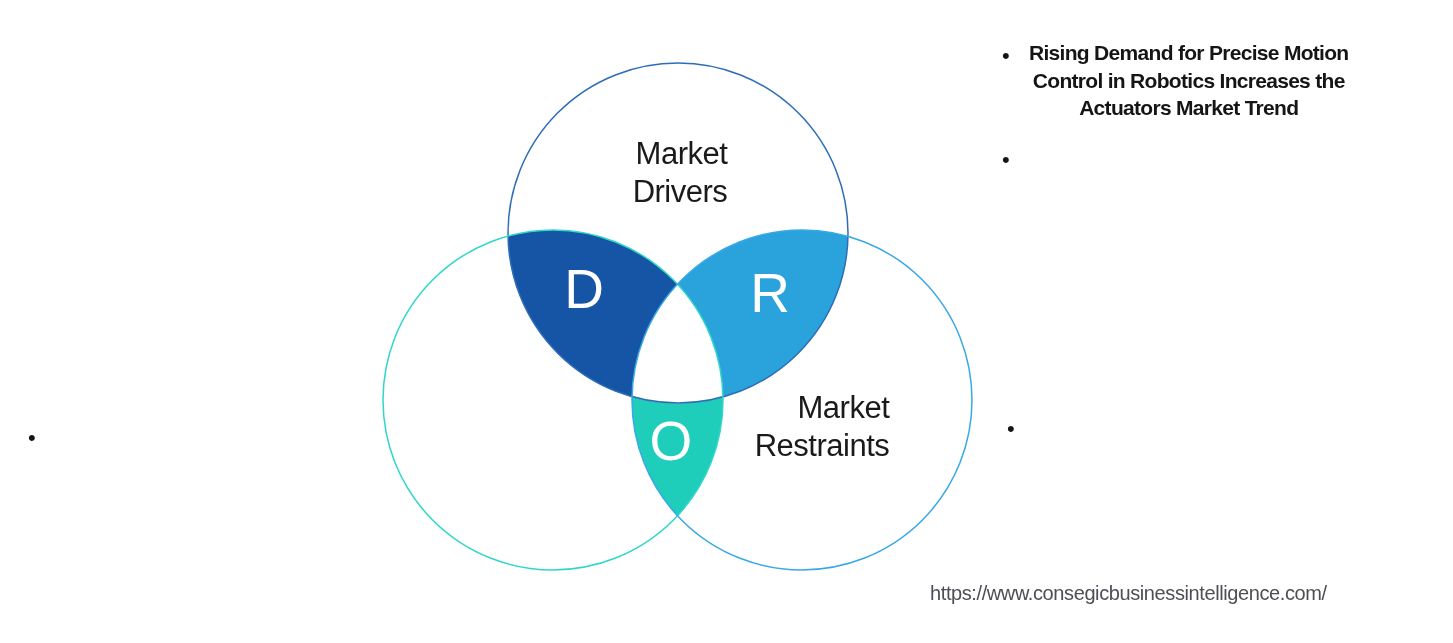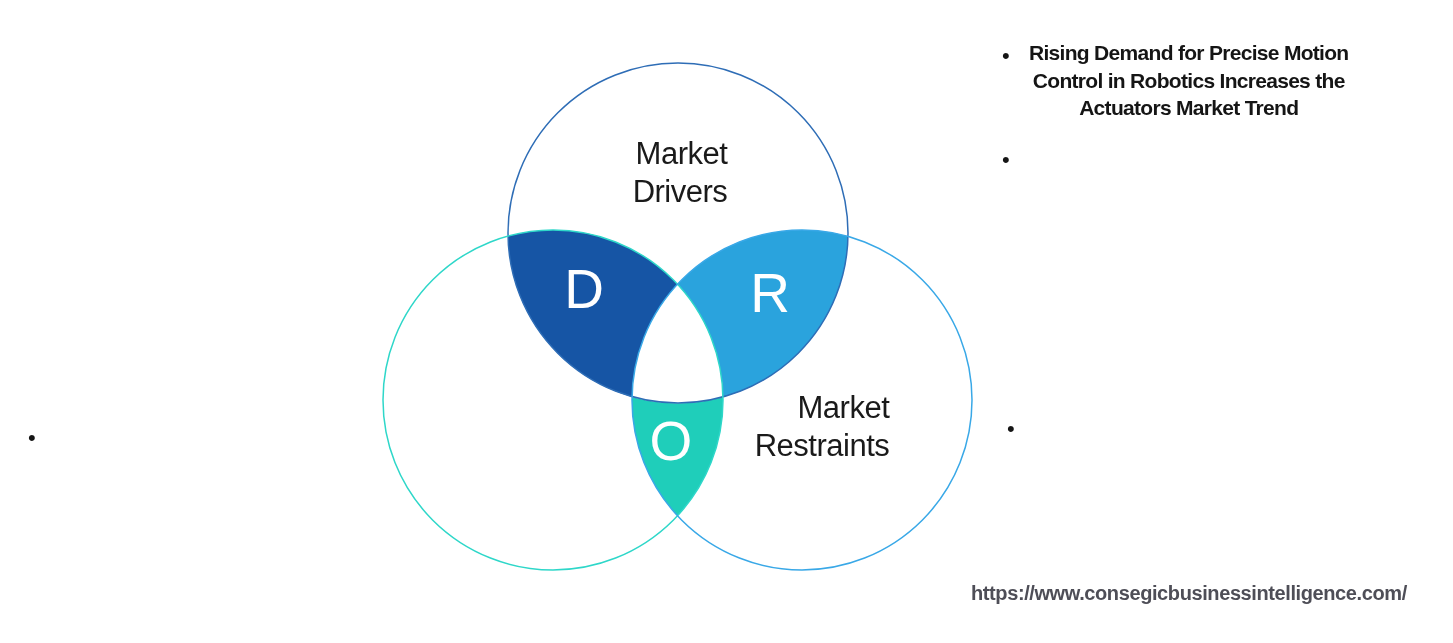--- a/index.html
+++ b/index.html
@@ -45,27 +45,26 @@
     white-space: pre-line;
     font-size: 21px;
     font-weight: 700;
     line-height: 27.5px;
     letter-spacing: -0.7px;
     color: #151515;
     text-align: center;
   }
   .footer-url {
     position: absolute;
-    left: 971px;
+    left: 930px;
     top: 581px;
     font-size: 20px;
     line-height: 24px;
     letter-spacing: -0.4px;
     color: #4e4e57;
-    font-weight: bold;
   }
 </style>
 </head>
 <body>
 
 <div class="canvas">
 
   <svg class="venn-svg" width="1453" height="643" viewBox="0 0 1453 643">
     <path d="M 508 236 A 170 170 0 0 0 632 397 A 170 170 0 0 1 677.5 284.2 A 170 170 0 0 0 508 236 Z" fill="#1655a5"></path>
     <path d="M 848 236.3 A 170 170 0 0 1 723 397 A 170 170 0 0 0 677.5 284.2 A 170 170 0 0 1 848 236.3 Z" fill="#2aa3dd"></path>

